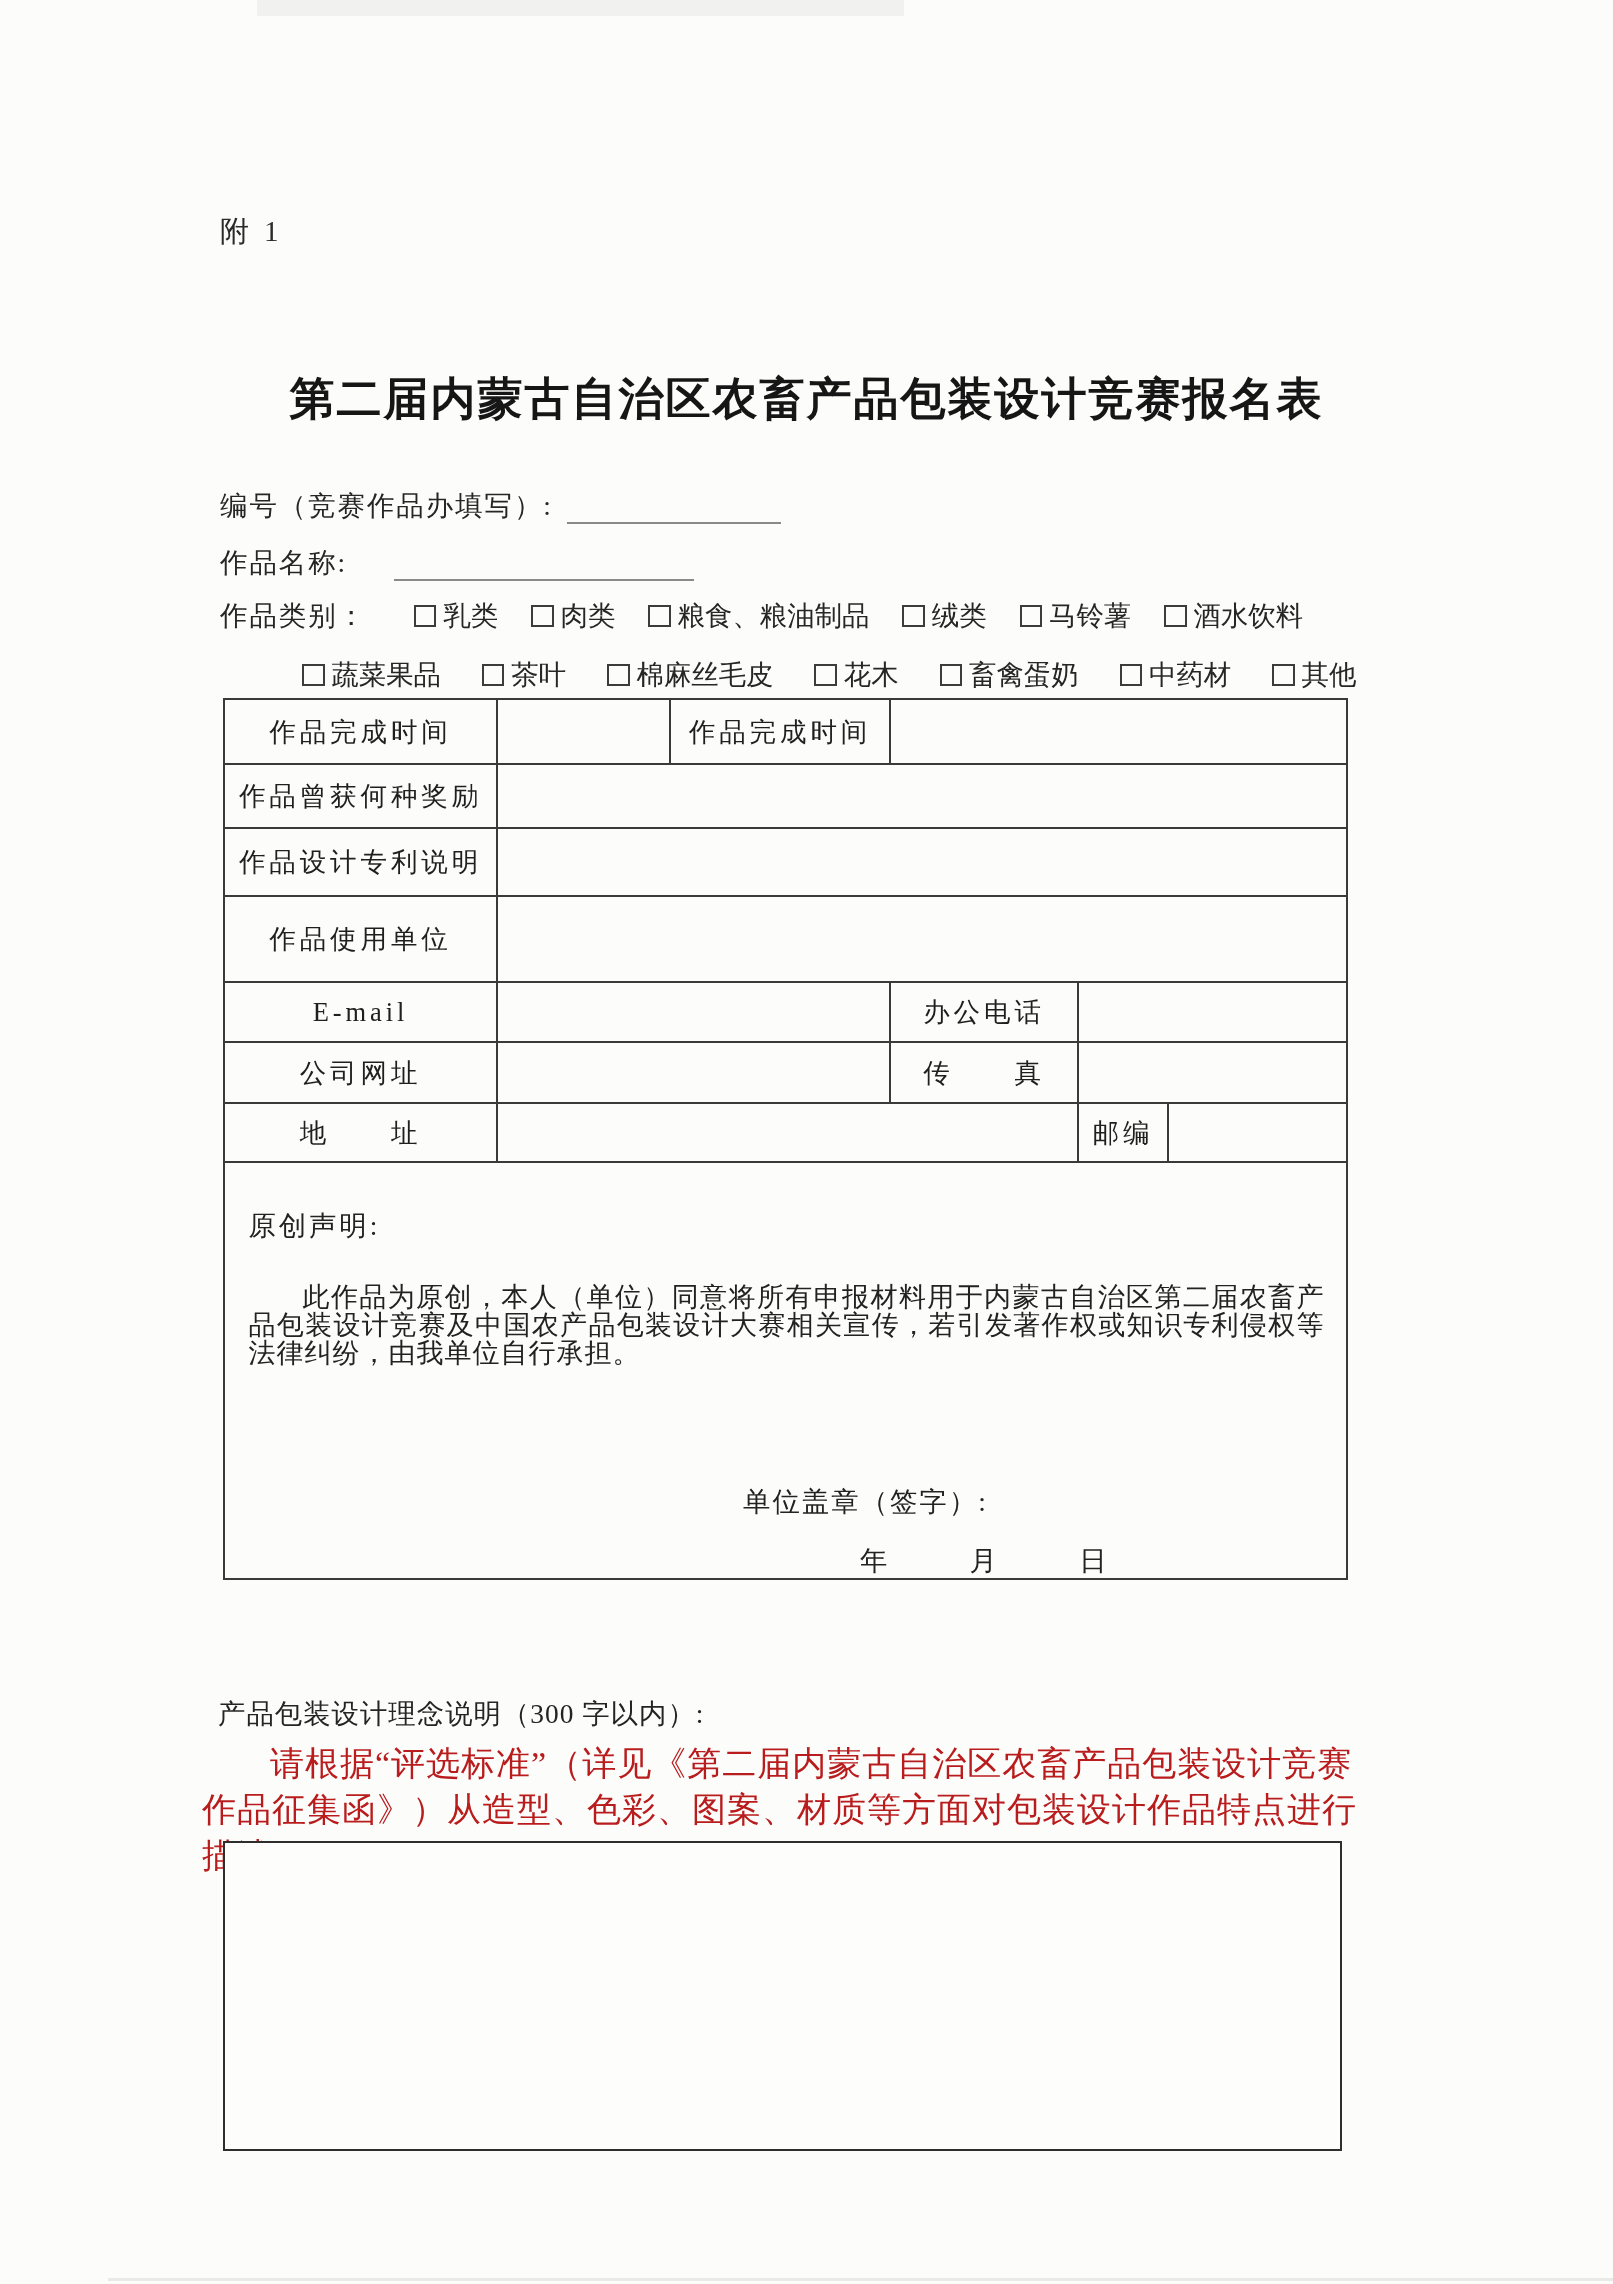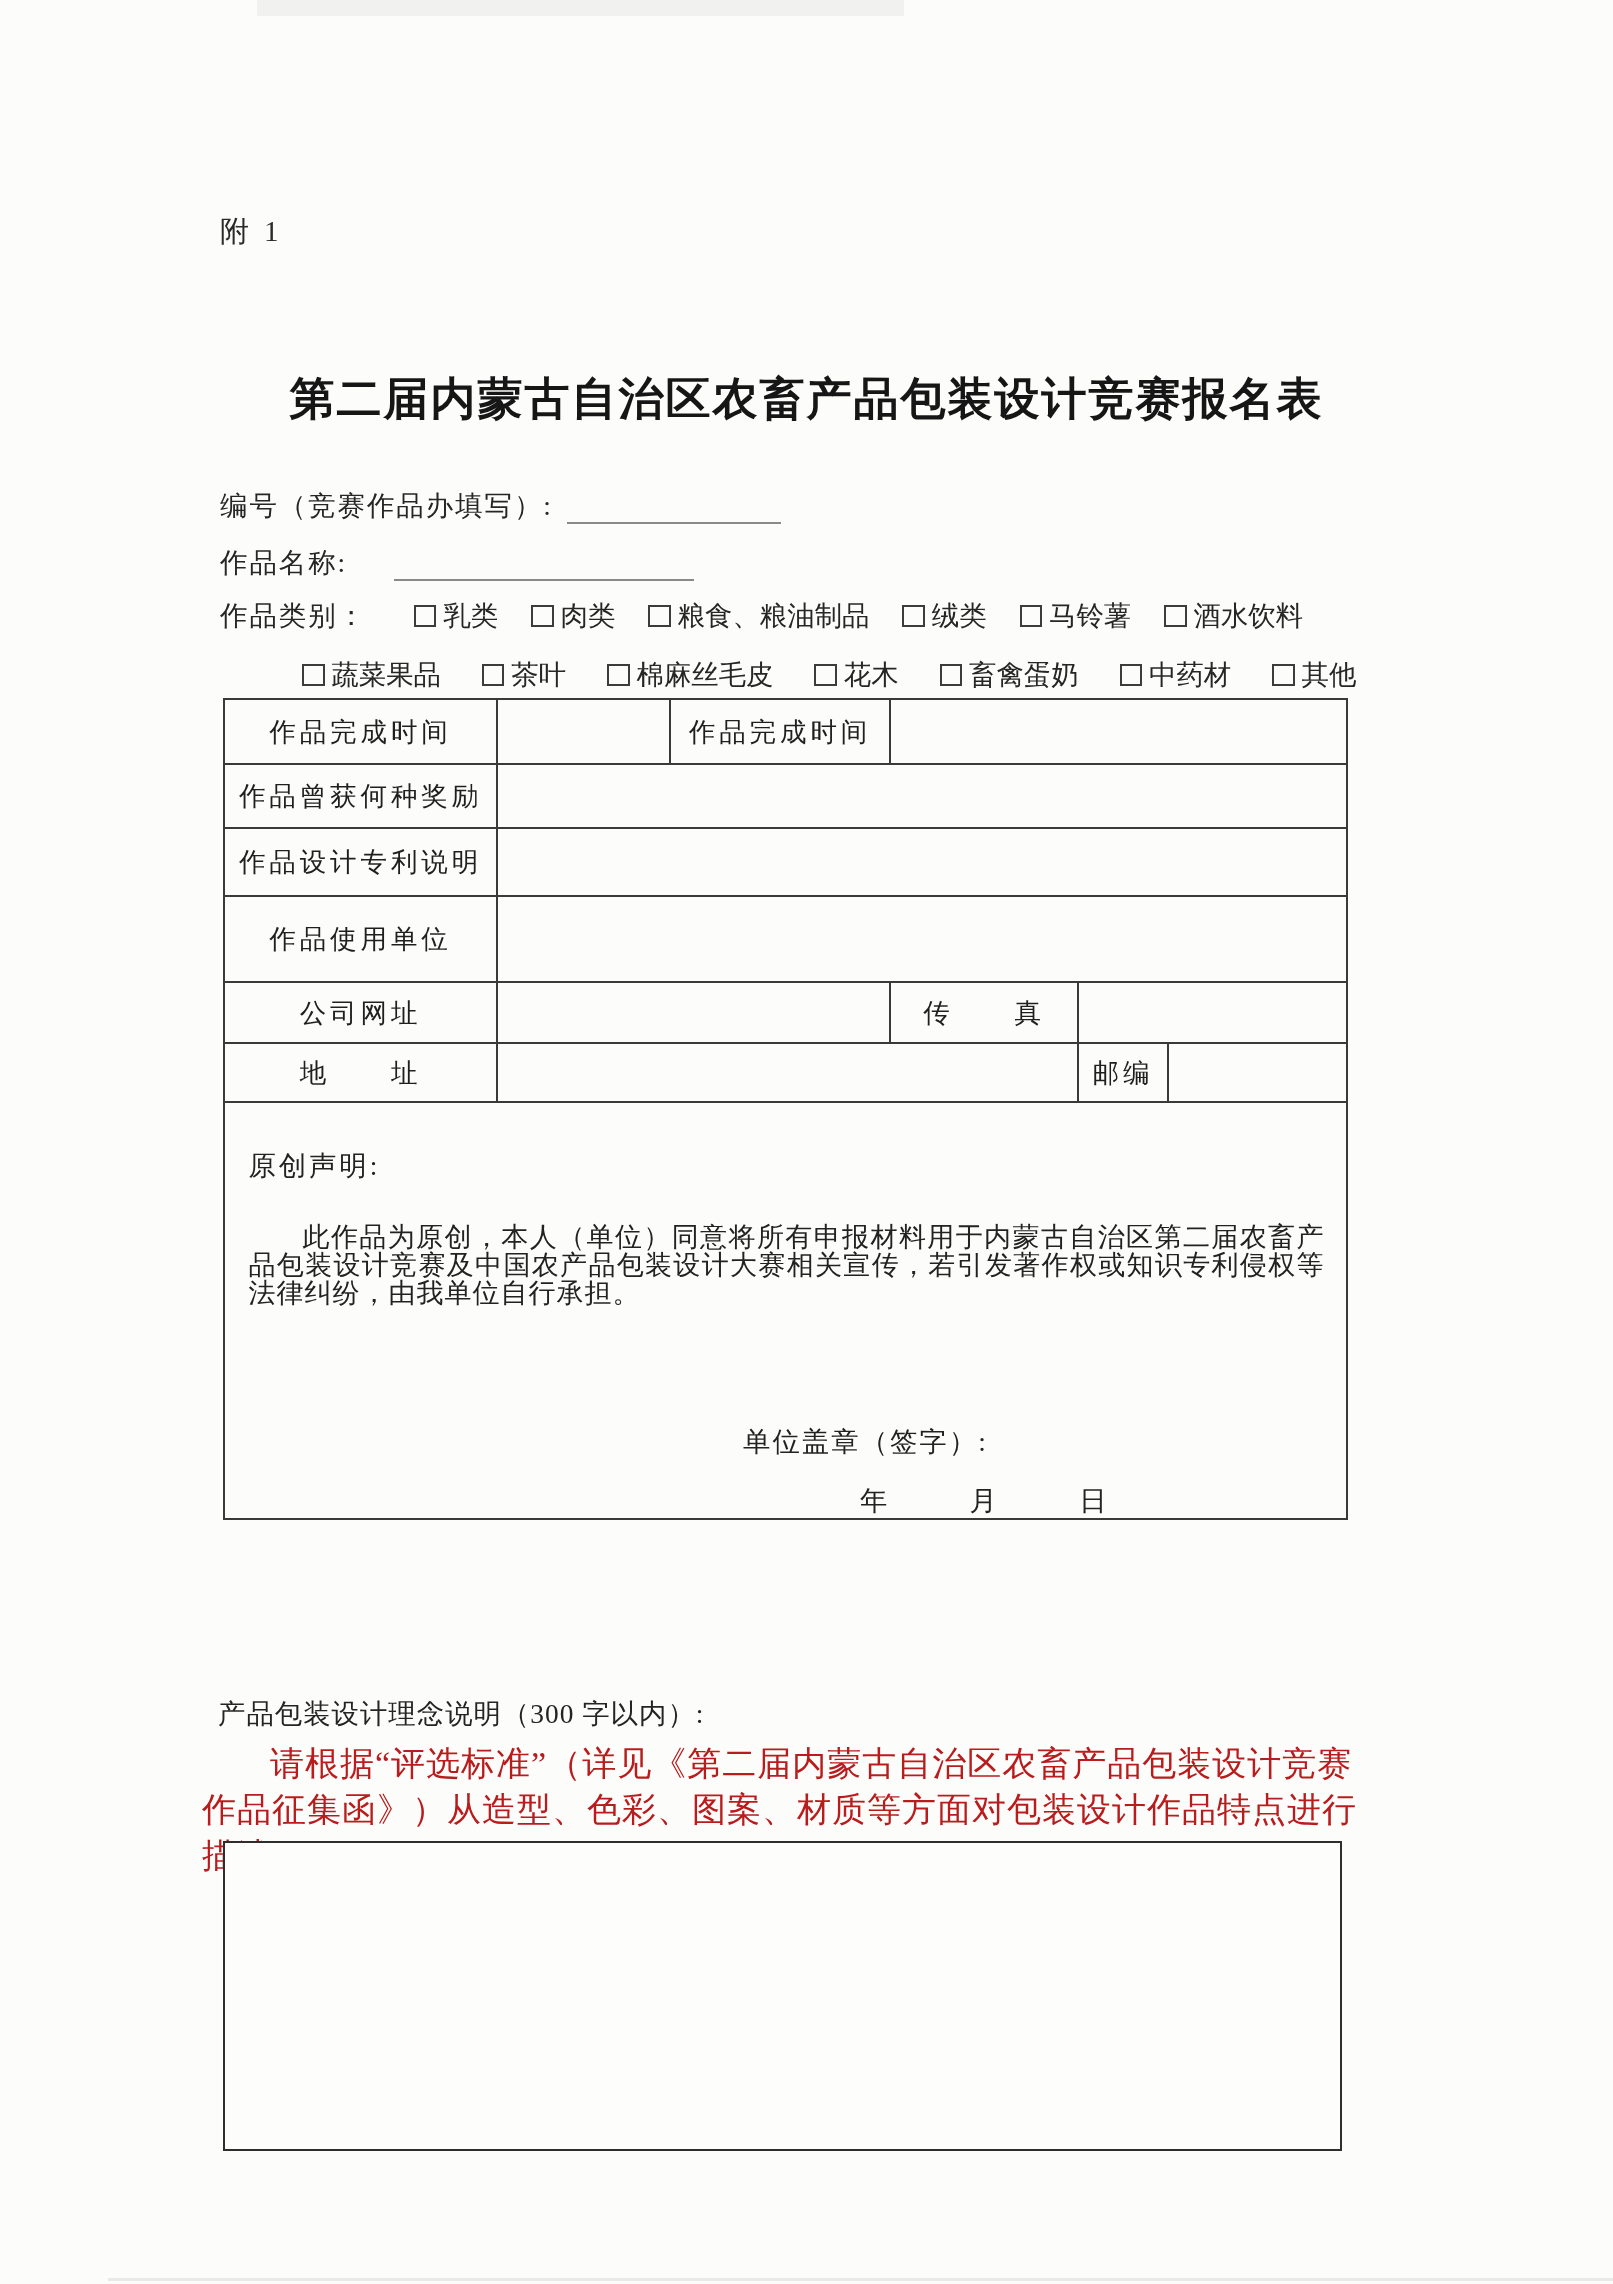--- a/index.html
+++ b/index.html
@@ -201,20 +201,26 @@
       <td class="val" colspan="5"></td>
     </tr>
     <tr style="height:68px">
       <td class="lbl">作品设计专利说明</td>
       <td class="val" colspan="5"></td>
     </tr>
     <tr style="height:86px">
       <td class="lbl">作品使用单位</td>
       <td class="val" colspan="5"></td>
     </tr>
+    <tr style="height:60px">
+      <td class="lbl">E-mail</td>
+      <td class="val" colspan="2"></td>
+      <td class="lbl">办公电话</td>
+      <td class="val" colspan="2"></td>
+    </tr>
     <tr style="height:61px">
       <td class="lbl">公司网址</td>
       <td class="val" colspan="2"></td>
       <td class="lbl">传　　真</td>
       <td class="val" colspan="2"></td>
     </tr>
     <tr style="height:59px">
       <td class="lbl">地　　址</td>
       <td class="val" colspan="3"></td>
       <td class="lbl">邮编</td>

